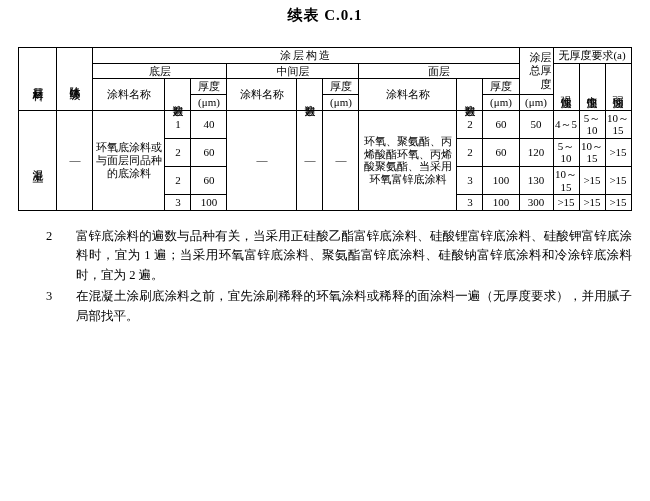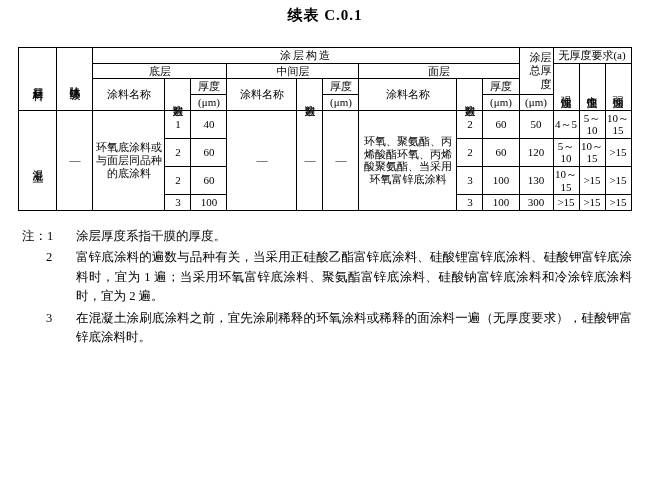--- a/index.html
+++ b/index.html
@@ -227,26 +227,22 @@
         <td>300</td>
         <td class="small">&gt;15</td>
         <td class="small">&gt;15</td>
         <td class="small">&gt;15</td>
       </tr>
     </tbody>
   </table>
 
   <div class="notes">
     <div class="note-row">
-      <div class="note-label">注：1</div>
-      <div class="note-text">涂层厚度系指干膜的厚度。</div>
-    </div>
-    <div class="note-row">
       <div class="note-num">2</div>
       <div class="note-text">富锌底涂料的遍数与品种有关，当采用正硅酸乙酯富锌底涂料、硅酸锂富锌底涂料、硅酸钾富锌底涂料时，宜为 1 遍；当采用环氧富锌底涂料、聚氨酯富锌底涂料、硅酸钠富锌底涂料和冷涂锌底涂料时，宜为 2 遍。</div>
     </div>
     <div class="note-row">
       <div class="note-num">3</div>
-      <div class="note-text">在混凝土涂刷底涂料之前，宜先涂刷稀释的环氧涂料或稀释的面涂料一遍（无厚度要求），硅酸钾富锌底涂料时。</div>
+      <div class="note-text">在混凝土涂刷底涂料之前，宜先涂刷稀释的环氧涂料或稀释的面涂料一遍（无厚度要求），并用腻子局部找平。</div>
     </div>
   </div>
 
 </div>
 
 </body></html>

